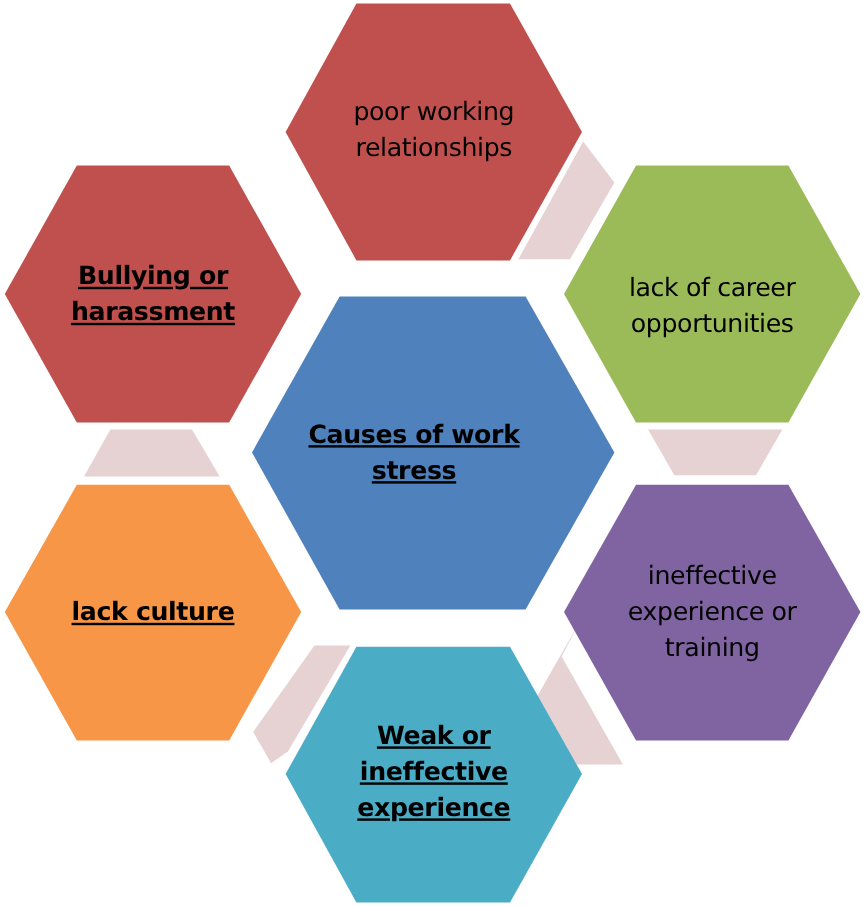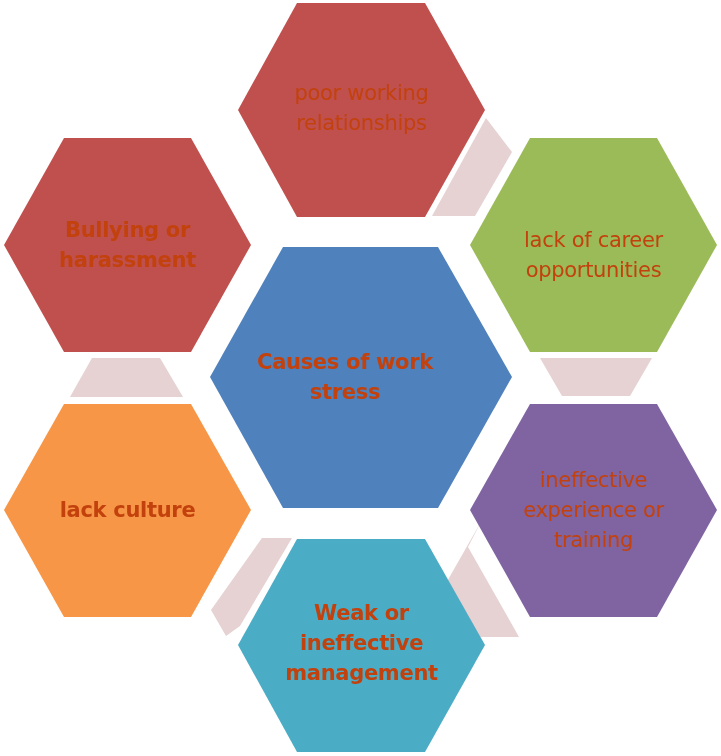--- a/index.html
+++ b/index.html
@@ -1,31 +1,31 @@
 <!DOCTYPE html>
 <html><head>
   <meta charset="utf-8">
   <style>
     html, body { margin: 0; padding: 0; background: #ffffff; }
     body { width: 721px; height: 756px; position: relative; overflow: hidden; font-family: "Liberation Sans", "DejaVu Sans", sans-serif; }
     svg.canvas { position: absolute; left: 0; top: 0; }
     .label {
       position: absolute;
-      color: #c2410c;
+      color: #000000;
       text-align: center;
       display: flex;
       align-items: center;
       justify-content: center;
       font-size: 21px;
       line-height: 30px;
       white-space: pre-line;
       font-family: "DejaVu Sans", "Liberation Sans", sans-serif;
       letter-spacing: -0.3px;
     }
-    .label.bold { font-weight: bold; }
+    .label.bold { font-weight: bold; text-decoration: underline; }
   </style>
 </head>
 <body>
 
 <svg class="canvas" width="721" height="756" viewBox="0 0 721 756">
 
   <polygon fill="#E6D1D3" points="486,118 432,216 475,216 512,152"></polygon>
   <polygon fill="#E6D1D3" points="540,358 652,358 630,396 562,396"></polygon>
   <polygon fill="#E6D1D3" points="482,520 445,585 476,637 519,637 468,547"></polygon>
   <polygon fill="#E6D1D3" points="262,538 292,538 240,626 226,636 211,610"></polygon>
@@ -42,18 +42,18 @@
 
 <div class="label" style="left:258px; top:60px; width:207px; height:96px;">poor working
 relationships</div>
 <div class="label" style="left:490px; top:207px; width:207px; height:96px;">lack of career
 opportunities</div>
 <div class="label" style="left:490px; top:462px; width:207px; height:96px;">ineffective
 experience or
 training</div>
 <div class="label bold" style="left:258px; top:595px; width:207px; height:96px;">Weak or
 ineffective
-management</div>
+experience</div>
 <div class="label bold" style="left:24px; top:462px; width:207px; height:96px;">lack culture</div>
 <div class="label bold" style="left:24px; top:197px; width:207px; height:96px;">Bullying or
 harassment</div>
 <div class="label bold" style="left:224px; top:329px; width:242px; height:96px;">Causes of work
 stress</div>
 
 </body></html>

